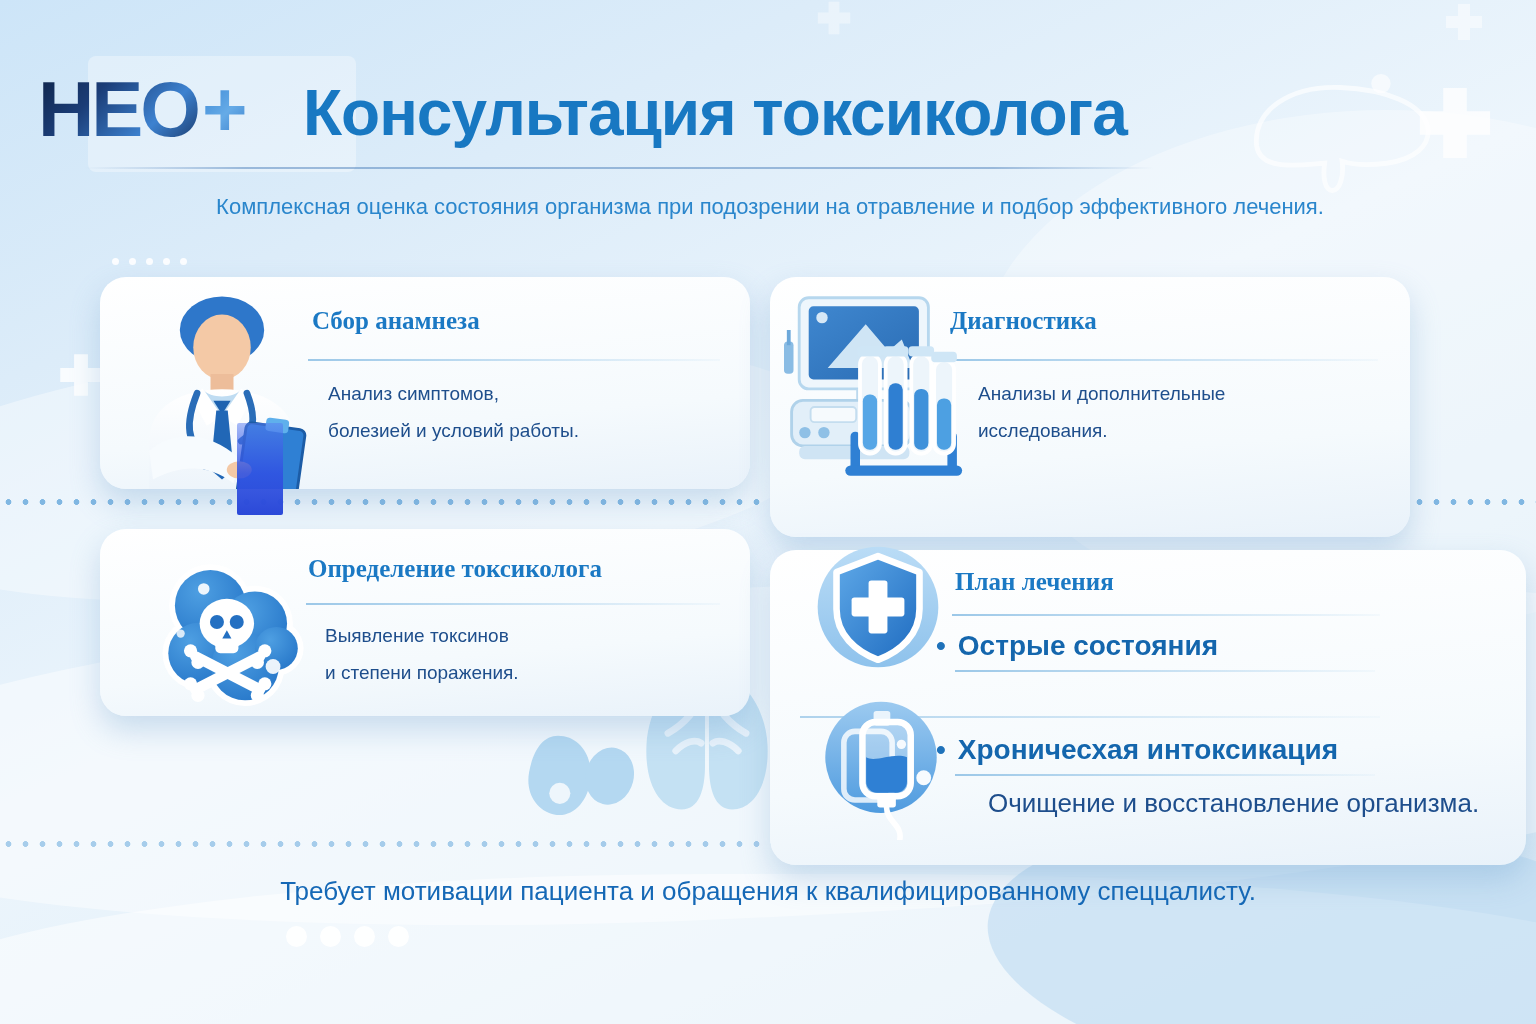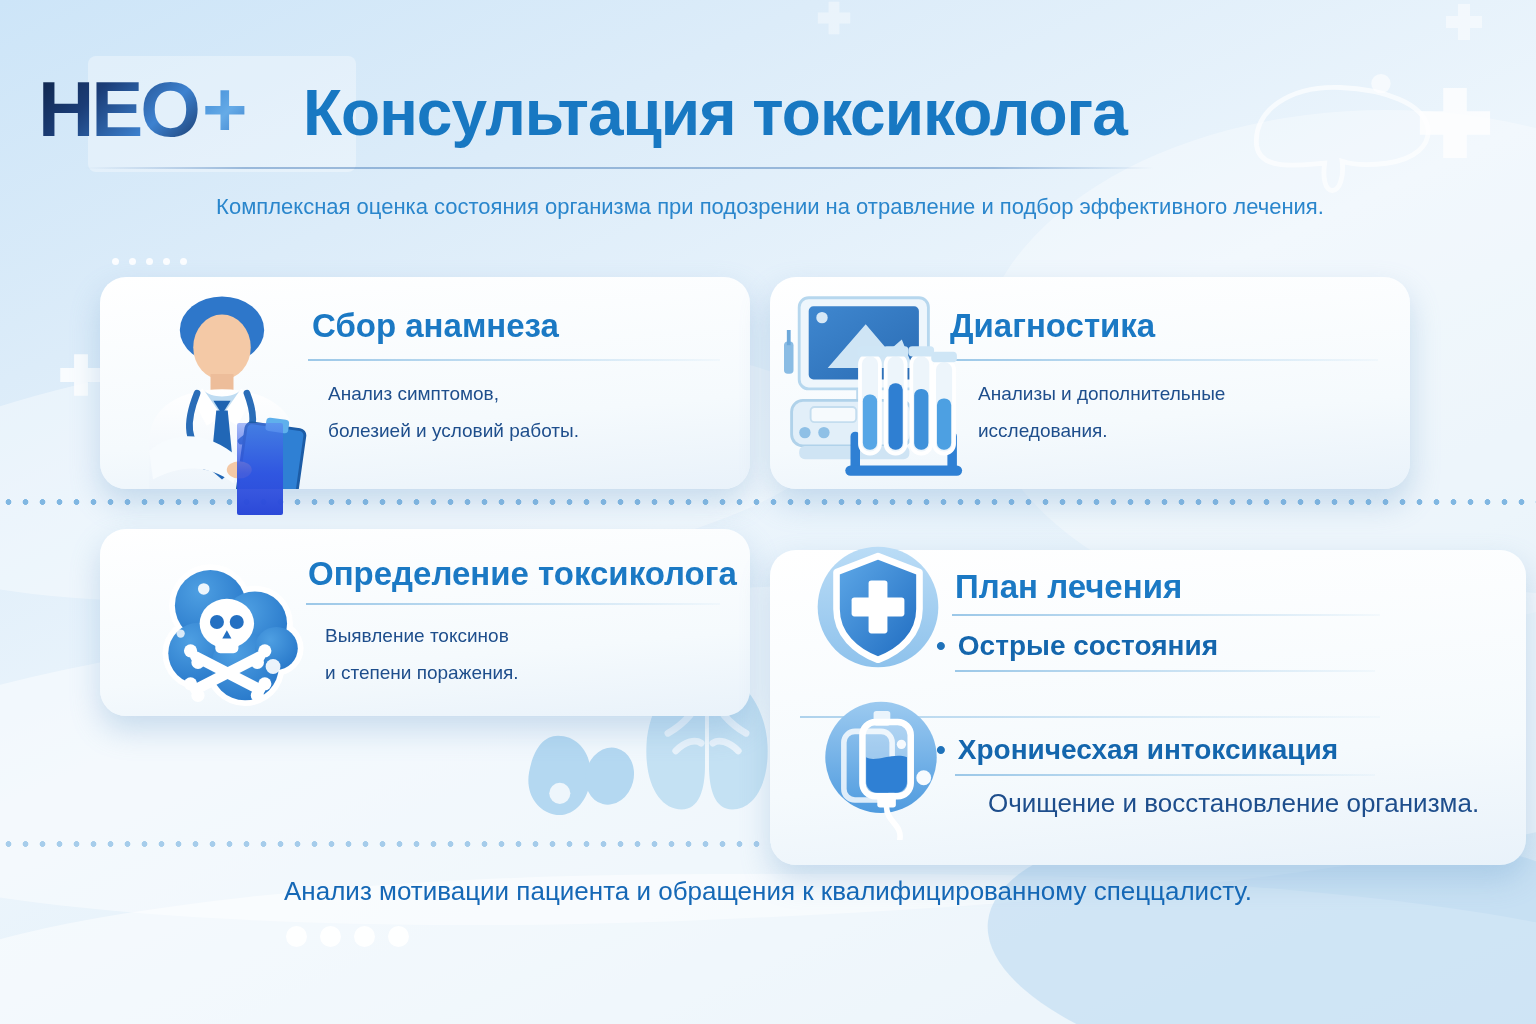--- a/index.html
+++ b/index.html
@@ -30,21 +30,21 @@
   .dr1{left:0; top:498px; width:1536px; opacity:.8; z-index:1;}
   .dr2{left:0; top:840px; width:830px; opacity:.55; z-index:1;}
   .mini-dots{left:112px; top:258px; display:flex; gap:10px; z-index:1;}
   .mini-dots i{width:7px;height:7px;border-radius:50%;background:rgba(255,255,255,.9);}
   .big-dots{left:286px; top:926px; display:flex; gap:13px; z-index:1;}
   .big-dots i{width:21px;height:21px;border-radius:50%;background:rgba(255,255,255,.92);}
   
   .card{position:absolute; z-index:2; border-radius:26px;
     background:linear-gradient(175deg,#ffffff 0%,#f5fafd 65%,#e9f2fa 100%);
     box-shadow:0 14px 30px rgba(108,158,204,.32);}
-  .card-title{position:absolute; font-size:33px; font-weight:bold; color:#1b79c4; white-space:nowrap;}
+  .card-title{position:absolute; font-size:25px; font-weight:bold; color:#1b79c4; white-space:nowrap;font-family:Liberation Serif, serif;}
   .rule{position:absolute; height:2px; background:linear-gradient(90deg,#9cc8e8,rgba(190,222,243,.12));}
   .card-body{position:absolute; font-size:19px; line-height:37px; color:#1e4e8c; white-space:pre-line;}
   .bullet-row{position:absolute; font-size:28px; font-weight:bold; color:#1466ad; white-space:nowrap;text-align:center;}
   .bullet-row .bdot{margin-right:12px; color:#1f72ba;}
   .item-desc{position:absolute; font-size:26px; color:#1e4e8c; white-space:nowrap;}
   
   .icon-wrap{position:absolute; z-index:5;}
   .doctor-clip{left:126px; top:282px; width:192px; height:207px; overflow:hidden; z-index:5;}
   .glitch{left:237px; top:423px; width:46px; height:92px; z-index:6;
     background:linear-gradient(180deg,rgba(88,124,240,.5) 0%,rgba(48,82,226,.9) 55%,#2b49d8 100%); border-radius:2px;}
@@ -160,21 +160,21 @@
       <g transform="rotate(8 150 190)">
         <rect x="120" y="150" width="62" height="84" rx="6" fill="#2f80d4" stroke="#1c5ca6" stroke-width="3"></rect>
         <rect x="140" y="142" width="24" height="14" rx="4" fill="#5fb0ec"></rect>
       </g>
       <path d="M24,176 C52,154 86,156 118,184 L112,210 C84,188 54,192 28,206 Z" fill="#f7fbfe"></path>
       <ellipse cx="118" cy="196" rx="13" ry="9" fill="#f4c9a6"></ellipse>
     </svg>
   </div>
   <div class="abs glitch"></div>
 
-  <div class="card" style="left:770px;top:277px;width:640px;height:212px">
+  <div class="card" style="left:770px;top:277px;width:640px;height:260px">
     <div class="card-title" style="left:180px;top:30px">Диагностика</div>
     <div class="rule" style="left:178px;top:82px;width:430px"></div>
     <div class="card-body" style="left:208px;top:98px">Анализы и дополнительные
 исследования.</div>
   </div>
   <div class="icon-wrap" style="left:772px;top:292px;width:195px;height:190px">
     <svg viewBox="0 0 200 200" style="width:100%;height:100%">
       <defs>
           <linearGradient id="scrG" x1="0" y1="0" x2="1" y2="1">
             <stop offset="0" stop-color="#3f87cf"></stop>
@@ -313,15 +313,15 @@
       <rect x="62" y="18" width="18" height="16" rx="3" fill="#eaf4fc"></rect>
       <rect x="50" y="30" width="52" height="80" rx="14" fill="rgba(255,255,255,0.3)" stroke="#ffffff" stroke-width="7"></rect>
       <path d="M54,68 C64,74 84,62 98,68 L98,94 a12,12 0 0 1 -12,12 h-20 a12,12 0 0 1 -12,-12 Z" fill="#2f80d4"></path>
       <rect x="66" y="110" width="20" height="12" rx="3" fill="#ffffff"></rect>
       <path d="M76,122 C76,138 94,140 90,158" stroke="#ffffff" stroke-width="6" fill="none" stroke-linecap="round"></path>
       <circle cx="92" cy="54" r="5" fill="#ffffff" opacity=".9"></circle>
       <circle cx="116" cy="90" r="8" fill="#ffffff" opacity=".95"></circle>
     </svg>
   </div>
 
-  <div class="abs note">Анализ мотивации пациента и обращения к квалифицированному спеццалисту.</div>
+  <div class="abs note">Требует мотивации пациента и обращения к квалифицированному спеццалисту.</div>
 
 </div>
 
 </body></html>

